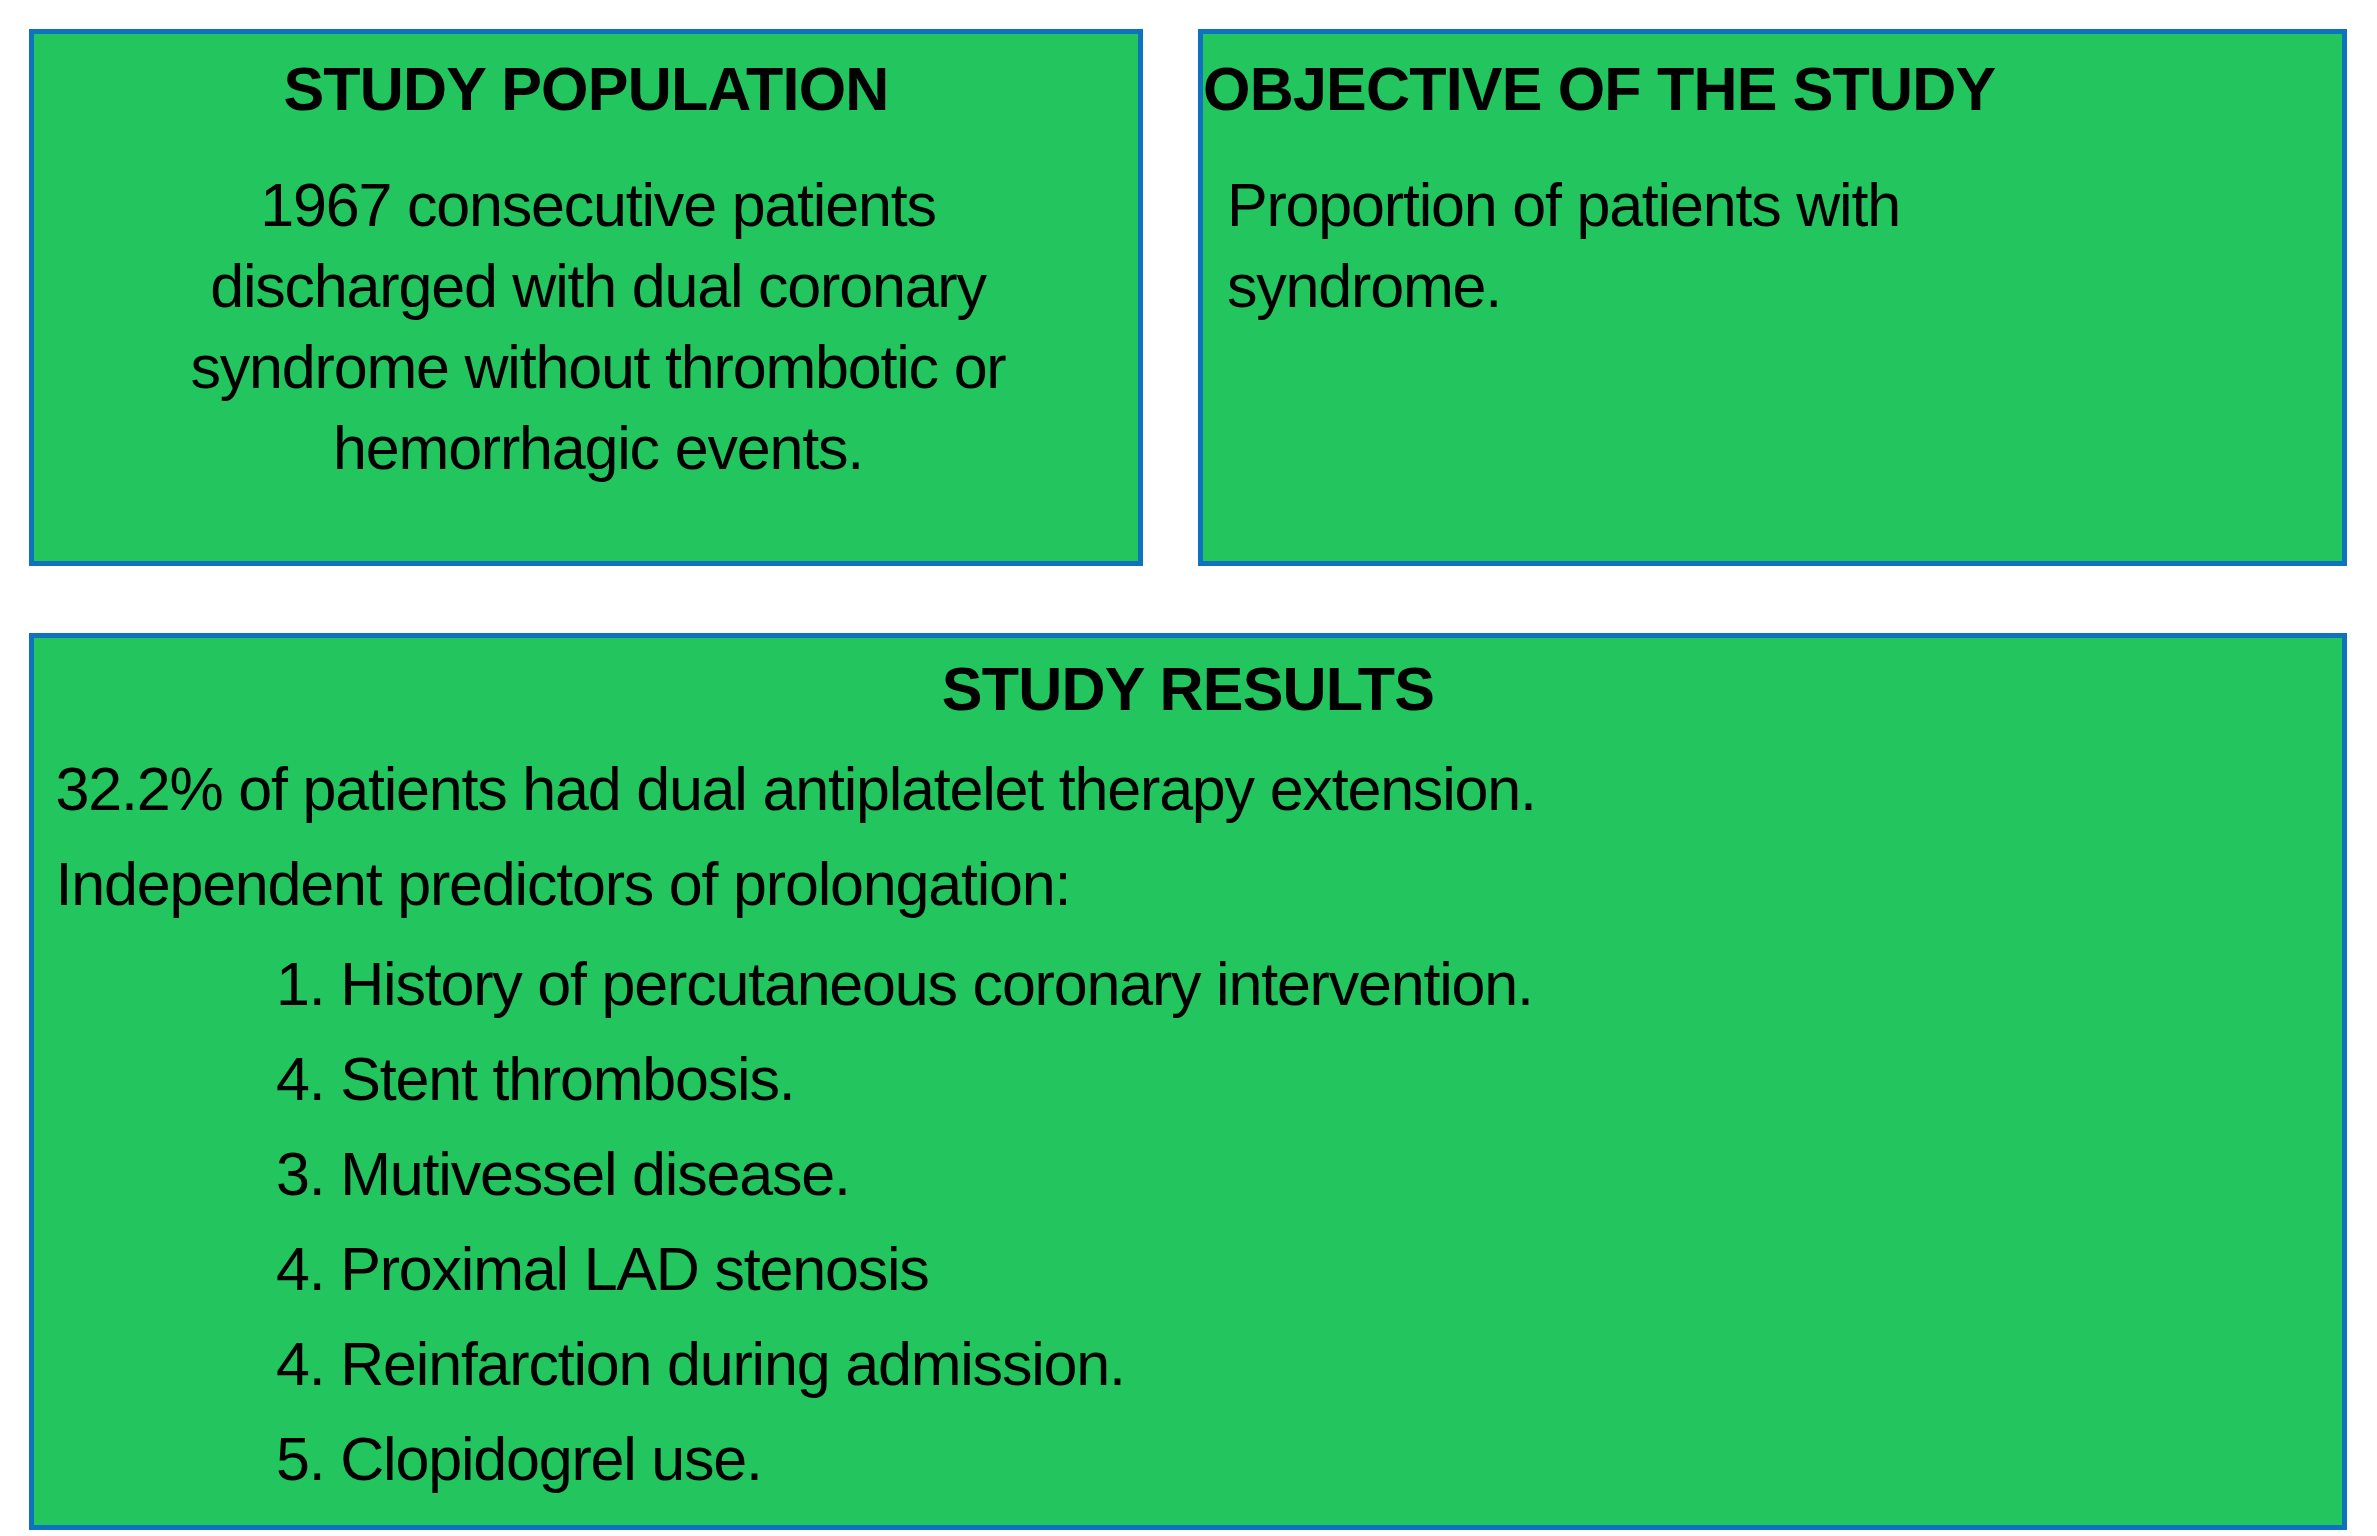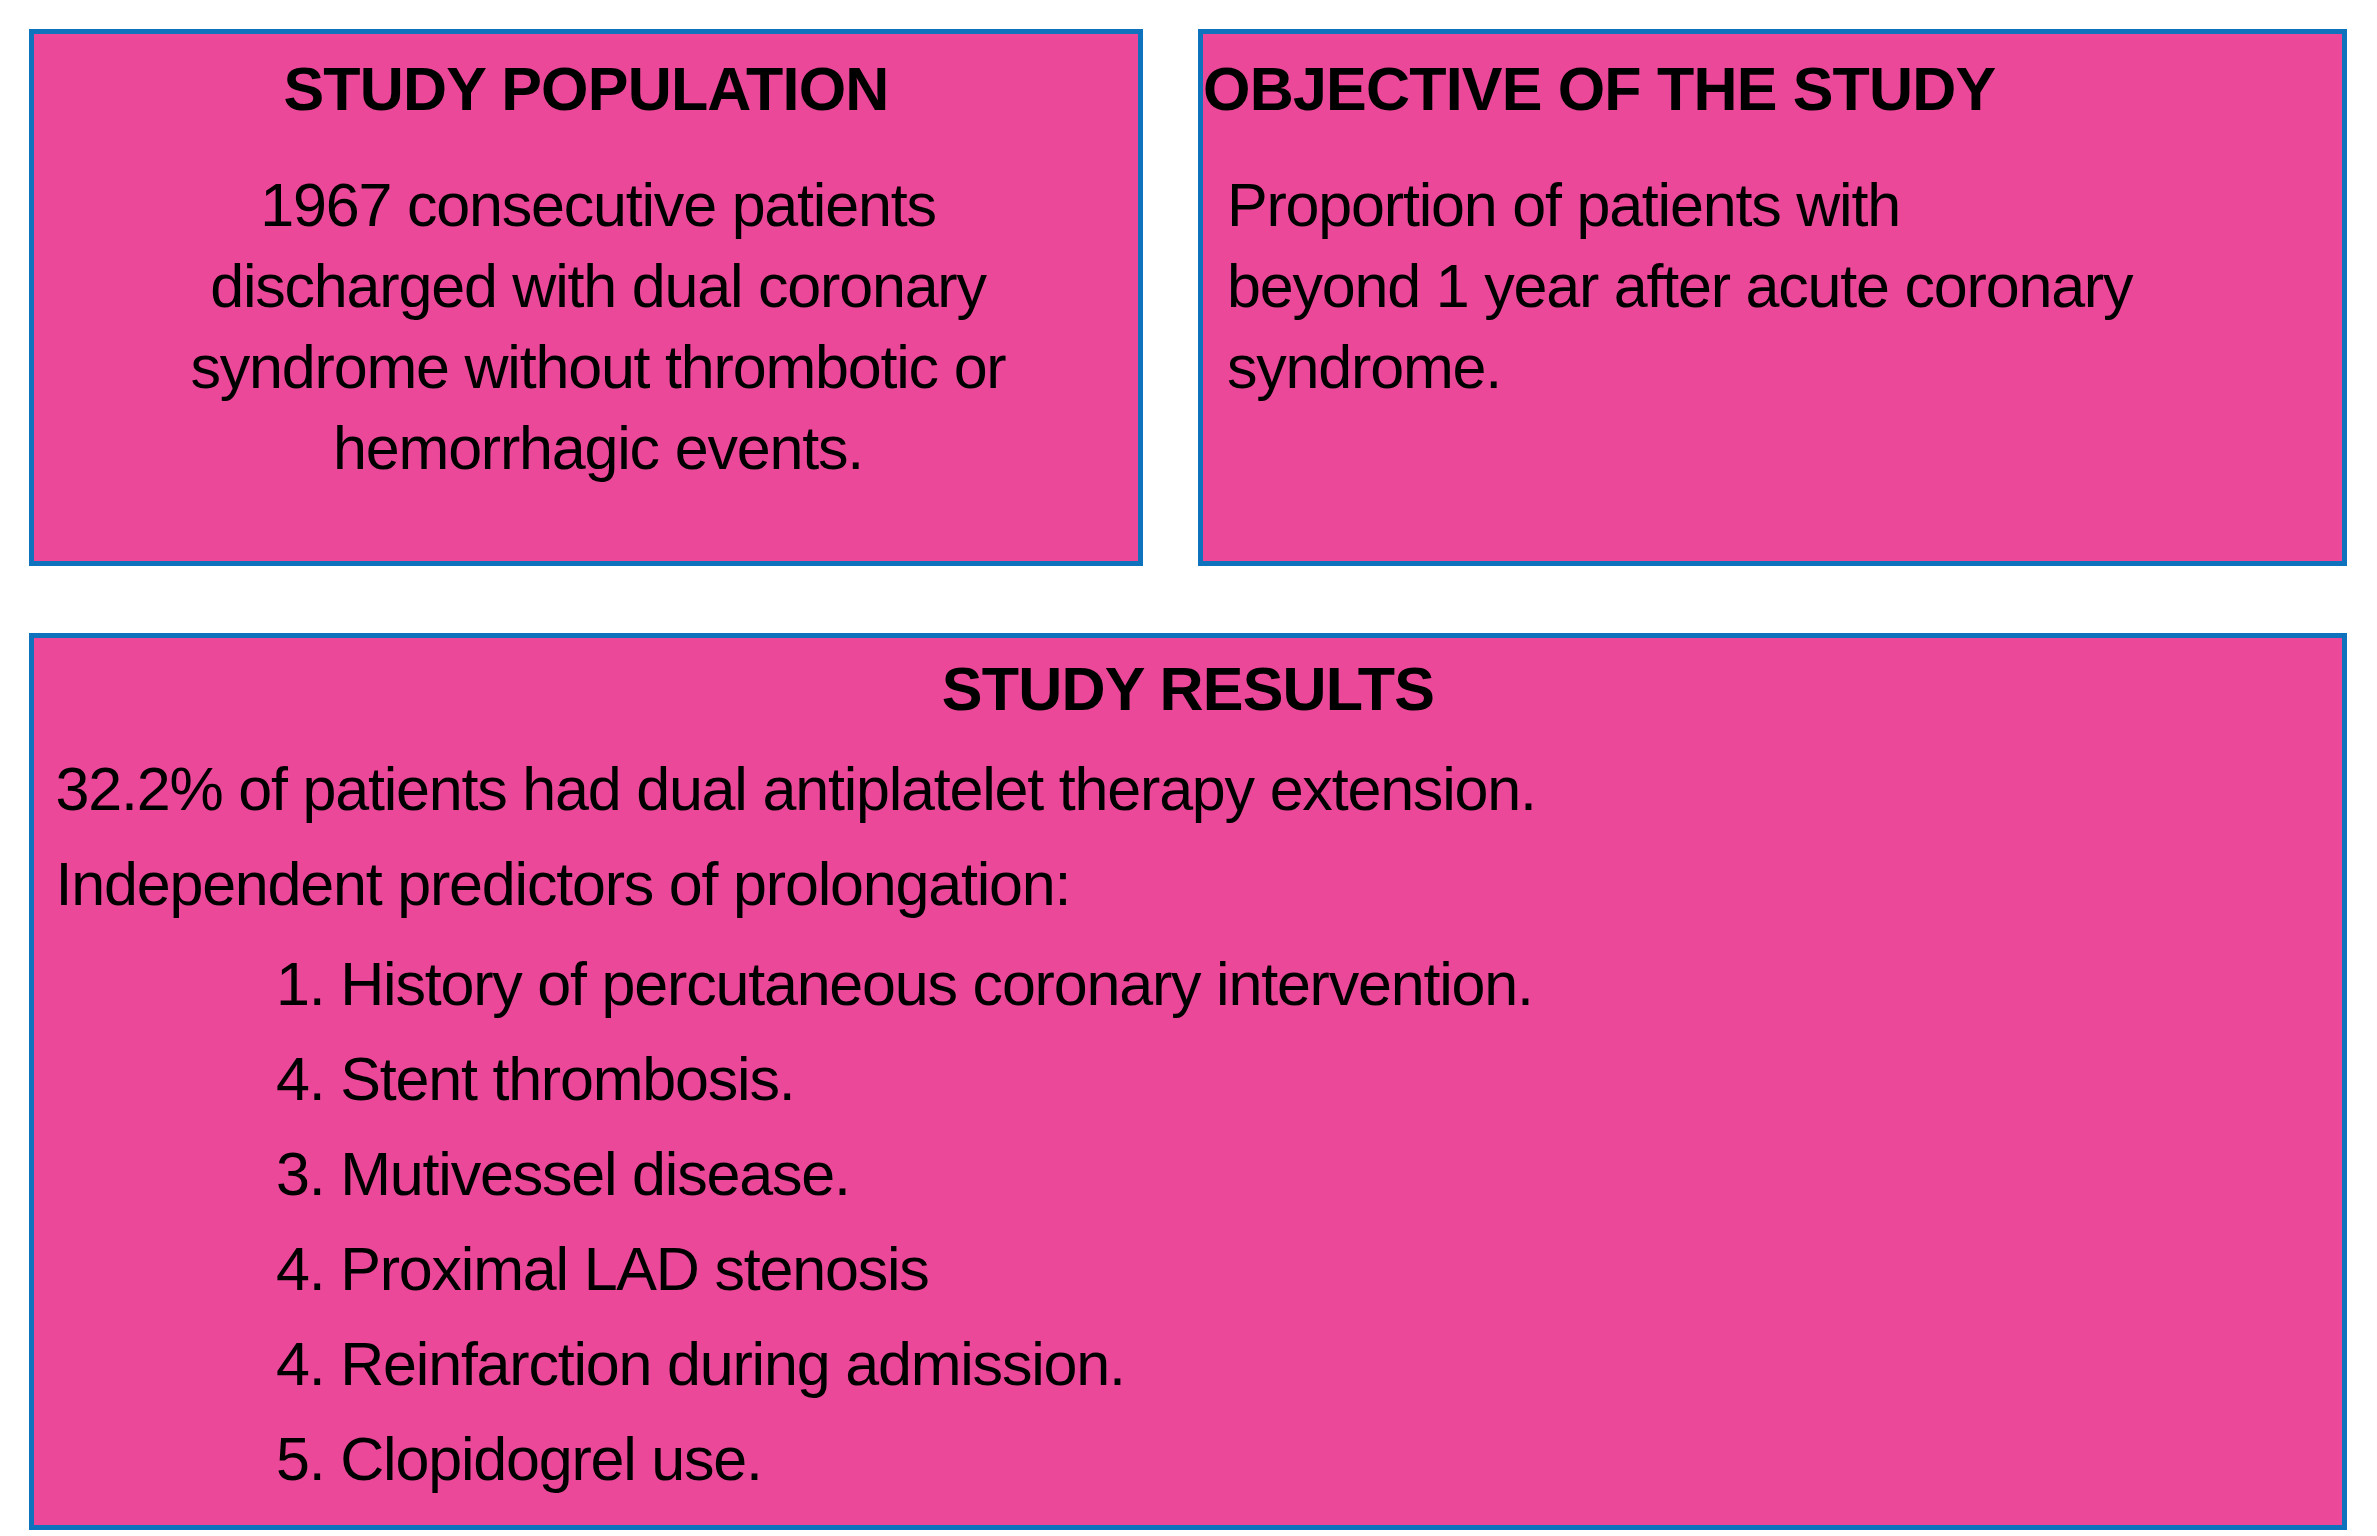--- a/index.html
+++ b/index.html
@@ -11,21 +11,21 @@
     position: relative;
     width: 2377px;
     height: 1536px;
     font-family: "Liberation Sans", sans-serif;
     color: #000000;
     overflow: hidden;
   }
   .box {
     position: absolute;
     box-sizing: border-box;
-    background: #ec4899;
+    background: #22c55e;
     border: 5.4px solid #0E72BC;
   }
   .box-population {
     left: 29px;
     top: 29px;
     width: 1114px;
     height: 537px;
     text-align: center;
   }
   .box-objective {
@@ -88,21 +88,20 @@
     <div class="line">discharged with dual coronary</div>
     <div class="line">syndrome without thrombotic or</div>
     <div class="line">hemorrhagic events.</div>
   </div>
 </div>
 
 <div class="box box-objective">
   <div class="box-title">OBJECTIVE OF THE STUDY</div>
   <div class="box-body">
     <div class="line">Proportion of patients with</div>
-    <div class="line">beyond 1 year after acute coronary</div>
     <div class="line">syndrome.</div>
   </div>
 </div>
 
 <div class="box box-results">
   <div class="box-title">STUDY RESULTS</div>
   <div class="results-summary">
     <div class="line">32.2% of patients had dual antiplatelet therapy extension.</div>
     <div class="line">Independent predictors of prolongation:</div>
   </div>

